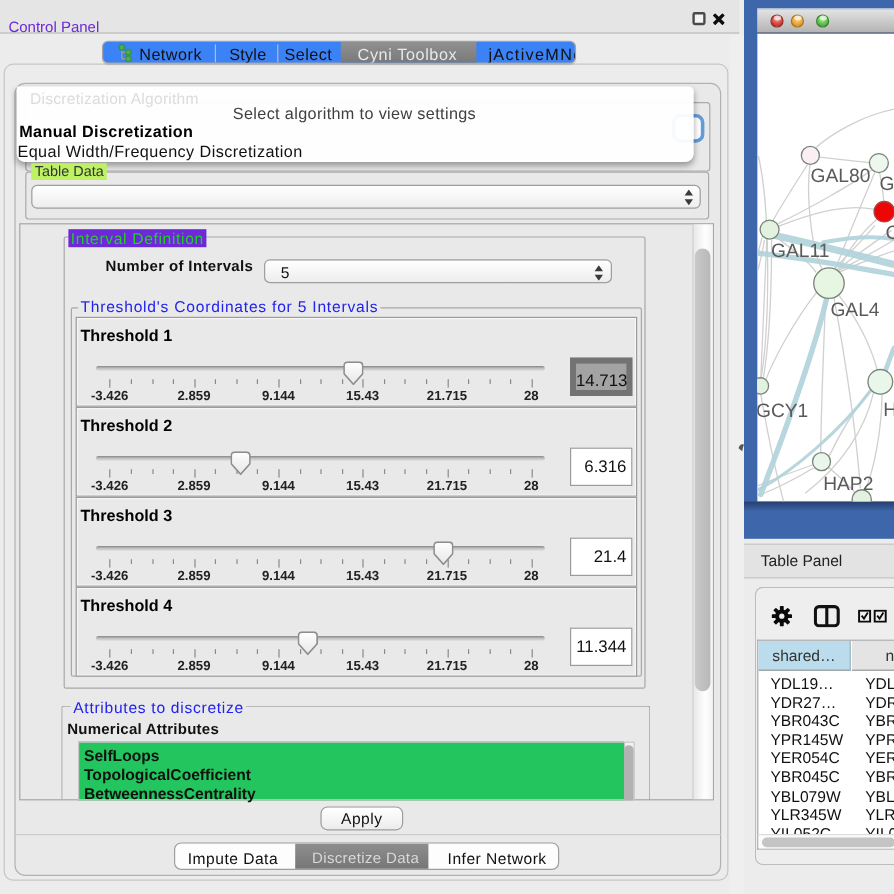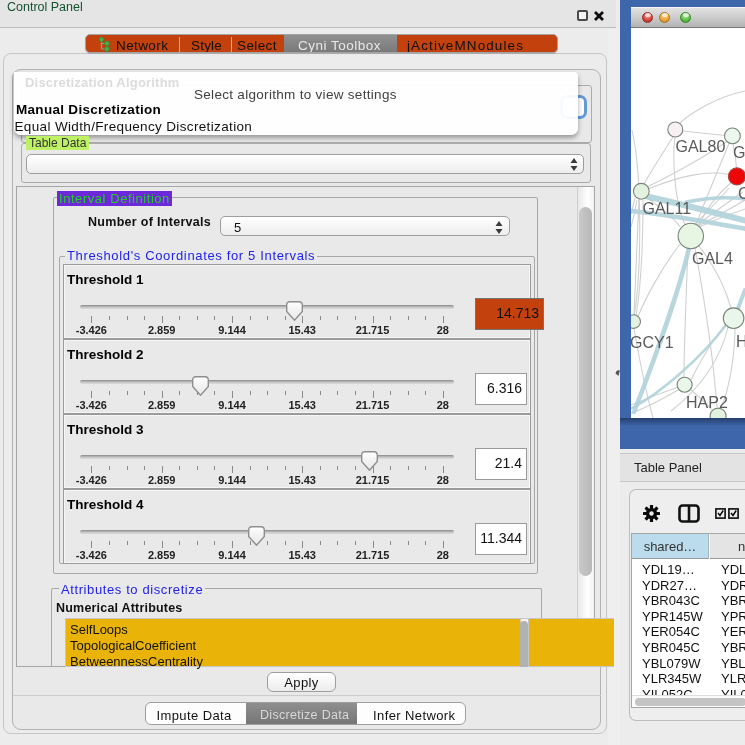--- a/index.html
+++ b/index.html
@@ -8,32 +8,32 @@
   .abs { position:absolute; }
 </style>
 </head>
 <body>
 
 <div class="abs" style="left:0;top:0;width:616px;height:28px;background:#e5e5e5;border-bottom:1px solid #bcbcbc;"></div>
 <div class="abs" style="left:608px;top:29px;width:12px;height:716px;background:#efefef;"></div>
 <svg class="abs" style="left:614.5px;top:368.5px;" width="6" height="8" viewBox="0 0 6 8">
     <path d="M0.5 4.5 Q1.5 0.5 5 1.5 Q4 4 3.5 7 Z" fill="#555"></path>
   </svg>
-<div class="abs" style="left:7px;top:0;font-size:12.5px;color:#14532d;">Control Panel</div>
+<div class="abs" style="left:7px;top:16px;font-size:12.5px;color:#6d28d9;">Control Panel</div>
 
 <div class="abs" style="left:577px;top:10px;width:11px;height:11px;border:2px solid #4a4a4a;border-radius:2px;background:#f4f4f4;"></div>
 <svg class="abs" style="left:594px;top:11px;" width="10" height="10" viewBox="0 0 10 10">
   <path d="M1 1 L9 9 M9 1 L1 9" stroke="#0d0d0d" stroke-width="2.8" stroke-linecap="butt"></path>
 </svg>
 
 <div class="abs" style="left:3px;top:53px;width:604px;height:681px;border:1px solid #c6c6c6;border-radius:8px;"></div>
 
 <div class="abs" style="left:12px;top:69px;width:589px;height:661px;border:1px solid #b2b2b2;border-radius:9px;background:#e9e9e9;"></div>
 
-<div class="abs" style="left:85px;top:34px;width:473px;height:18.5px;background:#c2410c;border:1px solid #a3a3a3;border-radius:5px;overflow:hidden;box-shadow:0 1px 1px rgba(0,0,0,0.15);">
+<div class="abs" style="left:85px;top:34px;width:395px;height:18.5px;background:#3b82f6;border:1px solid #a3a3a3;border-radius:5px;overflow:hidden;box-shadow:0 1px 1px rgba(0,0,0,0.15);">
   <div class="abs" style="left:198px;top:0;width:113px;height:19px;background:linear-gradient(#909090,#777777);"></div>
   <div class="abs" style="left:93px;top:2px;width:1px;height:15px;background:#bbb;"></div>
   <div class="abs" style="left:145px;top:2px;width:1px;height:15px;background:#bbb;"></div>
   <div class="abs" style="left:11px;top:1px;width:14px;height:16px;">
     <svg width="14" height="16" viewBox="0 0 14 16">
       <path d="M4.5 3.5 V13 M4.5 7.5 H10 M4.5 13 H10" stroke="#999999" stroke-width="1.2" fill="none"></path>
       <circle cx="4.5" cy="3.5" r="2.4" fill="#44b14c" stroke="#2e8435" stroke-width="0.7"></circle>
       <circle cx="10" cy="7.5" r="2.4" fill="#44b14c" stroke="#2e8435" stroke-width="0.7"></circle>
       <circle cx="10" cy="13" r="2.4" fill="#44b14c" stroke="#2e8435" stroke-width="0.7"></circle>
     </svg>
@@ -43,21 +43,21 @@
   <div class="abs" style="left:151px;top:2.5px;font-size:13.5px;letter-spacing:0.4px;color:#111;">Select</div>
   <div class="abs" style="left:212px;top:2.5px;font-size:13.5px;letter-spacing:0.5px;color:#e8e8e8;">Cyni Toolbox</div>
   <div class="abs" style="left:321px;top:2.5px;font-size:13.5px;letter-spacing:1.1px;color:#111;">jActiveMNodules</div>
 </div>
 
 <div class="abs" style="left:21px;top:85px;width:571px;height:58px;border:1px solid #ababab;border-radius:3px;"></div>
 
 <div class="abs" style="left:560px;top:95px;width:27px;height:24px;border:3px solid #639bd8;border-radius:7px;background:#fff;"></div>
 
 <div class="abs" style="left:14px;top:72px;width:564px;height:63px;background:rgba(255,255,255,0.95);border-radius:0 4px 7px 7px;box-shadow:0 3px 5px rgba(0,0,0,0.35);"></div>
-<div class="abs" style="left:25px;top:75px;font-size:13px;color:#dcdcdc;font-weight:bold;letter-spacing:0.2px;">Discretization Algorithm</div>
+<div class="abs" style="left:25px;top:75px;font-size:13px;color:#dcdcdc;font-weight:normal;letter-spacing:0.2px;">Discretization Algorithm</div>
 <div class="abs" style="left:194px;top:87px;font-size:13.5px;color:#404040;letter-spacing:0.3px;">Select algorithm to view settings</div>
 <div class="abs" style="left:16px;top:102px;font-size:13.5px;color:#000;font-weight:bold;letter-spacing:0.3px;">Manual Discretization</div>
 <div class="abs" style="left:14.5px;top:118.5px;font-size:13.5px;color:#111;letter-spacing:0.35px;">Equal Width/Frequency Discretization</div>
 
 <div class="abs" style="left:21px;top:143px;width:570px;height:40px;border:1px solid #ababab;border-radius:3px;"></div>
 <div class="abs" style="left:26px;top:136px;background:#bef264;padding:0 3px;font-size:12px;color:#333;">Table Data</div>
 <div class="abs" style="left:26px;top:154px;width:558px;height:20px;border:1px solid #9e9e9e;border-radius:5px;background:linear-gradient(#ffffff,#ededed);">
   <svg class="abs" style="right:5px;top:3px;" width="8" height="13" viewBox="0 0 8 13">
     <path d="M4 0 L7.5 5 H0.5 Z" fill="#3a3a3a"></path>
     <path d="M4 13 L7.5 8 H0.5 Z" fill="#3a3a3a"></path>
@@ -117,21 +117,21 @@
 <svg class="abs" style="left:285.9px;top:300.5px;" width="17" height="20" viewBox="0 0 17 20">
     <defs>
       <linearGradient id="tg0" x1="0" y1="0" x2="0" y2="1">
       <stop offset="0" stop-color="#ffffff"></stop>
         <stop offset="0.5" stop-color="#f2f2f2"></stop>
         <stop offset="1" stop-color="#e8e8e8"></stop>
       </linearGradient>
     </defs>
     <path d="M4 0.7 H13 Q16.3 0.7 16.3 4 V10.5 L8.5 19.2 L0.7 10.5 V4 Q0.7 0.7 4 0.7 Z" fill="url(#tg0)" stroke="#8e8e8e" stroke-width="1.4"></path>
   </svg>
-<div class="abs" style="left:475px;top:298px;width:69px;height:32px;background:#c2410c;border:1px solid #737373;font-size:14px;color:#111;text-align:right;padding:6px 4px 0 0;">14.713</div>
+<div class="abs" style="left:475px;top:298px;width:52px;height:32px;background:#a3a3a3;border:5px solid #737373;font-size:14px;color:#111;text-align:right;padding:6px 4px 0 0;">14.713</div>
 <div class="abs" style="left:63px;top:339px;width:468px;height:75px;border:1px solid #9b9b9b;box-shadow:inset 0 0 0 1px #f6f6f6;background:#e9e9e9;"></div>
 <div class="abs" style="left:67px;top:347px;font-size:13.5px;font-weight:bold;color:#000;">Threshold 2</div>
 <div class="abs" style="left:80px;top:379.5px;width:374px;height:4.5px;border-radius:2px;background:linear-gradient(#878787,#c6c6c6 55%,#dcdcdc);"></div>
 <div class="abs" style="left:91.4px;top:390.5px;width:1px;height:7px;background:#8a8a8a;"></div>
 <div class="abs" style="left:109.0px;top:390.5px;width:1px;height:4.5px;background:#8a8a8a;"></div>
 <div class="abs" style="left:126.5px;top:390.5px;width:1px;height:4.5px;background:#8a8a8a;"></div>
 <div class="abs" style="left:144.1px;top:390.5px;width:1px;height:4.5px;background:#8a8a8a;"></div>
 <div class="abs" style="left:161.7px;top:390.5px;width:1px;height:7px;background:#8a8a8a;"></div>
 <div class="abs" style="left:179.2px;top:390.5px;width:1px;height:4.5px;background:#8a8a8a;"></div>
 <div class="abs" style="left:196.8px;top:390.5px;width:1px;height:4.5px;background:#8a8a8a;"></div>
@@ -245,21 +245,21 @@
         <stop offset="1" stop-color="#e8e8e8"></stop>
       </linearGradient>
     </defs>
     <path d="M4 0.7 H13 Q16.3 0.7 16.3 4 V10.5 L8.5 19.2 L0.7 10.5 V4 Q0.7 0.7 4 0.7 Z" fill="url(#tg3)" stroke="#8e8e8e" stroke-width="1.4"></path>
   </svg>
 <div class="abs" style="left:475px;top:523px;width:52px;height:32px;background:#fff;border:1px solid #9b9b9b;font-size:14px;color:#111;text-align:right;padding:6px 4px 0 0;">11.344</div>
 
 <div class="abs" style="left:51px;top:588px;width:491px;height:79px;border:1px solid #a8a8a8;border-radius:2px;border-bottom:none;"></div>
 <div class="abs" style="left:59px;top:582px;background:#e9e9e9;padding:0 2px;font-size:13px;letter-spacing:0.6px;color:#2222ee;">Attributes to discretize</div>
 <div class="abs" style="left:56px;top:601px;font-size:12.5px;font-weight:bold;letter-spacing:0.2px;color:#111;">Numerical Attributes</div>
-<div class="abs" style="left:65px;top:618px;width:549px;height:49px;background:#eab308;border:1px solid #c6c6c6;border-right:none;">
+<div class="abs" style="left:65px;top:618px;width:455px;height:49px;background:#22c55e;border:1px solid #c6c6c6;border-right:none;font-weight:bold;">
   <div class="abs" style="left:4px;top:3px;font-size:13px;color:#111;line-height:16.2px;">SelfLoops<br>TopologicalCoefficient<br>BetweennessCentrality</div>
 </div>
 <div class="abs" style="left:520px;top:618px;width:9px;height:49px;background:#f2f2f2;border:1px solid #c6c6c6;"></div>
 <div class="abs" style="left:520px;top:621px;width:8px;height:46px;background:#b2b2b2;border-radius:4px 4px 0 0;"></div>
 
 <div class="abs" style="left:267px;top:672px;width:69px;height:20px;background:linear-gradient(#ffffff,#ececec);border:1px solid #9e9e9e;border-radius:6px;text-align:center;font-size:13px;letter-spacing:0.4px;color:#111;padding-top:2px;">Apply</div>
 <div class="abs" style="left:13px;top:695px;width:588px;height:1px;background:#cccccc;"></div>
 
 <div class="abs" style="left:145px;top:702px;width:321px;height:23px;background:#fdfdfd;border:1px solid #9e9e9e;border-radius:6px;overflow:hidden;">
   <div class="abs" style="left:100px;top:0;width:110.5px;height:23px;background:linear-gradient(#8e8e8e,#747474);"></div>

